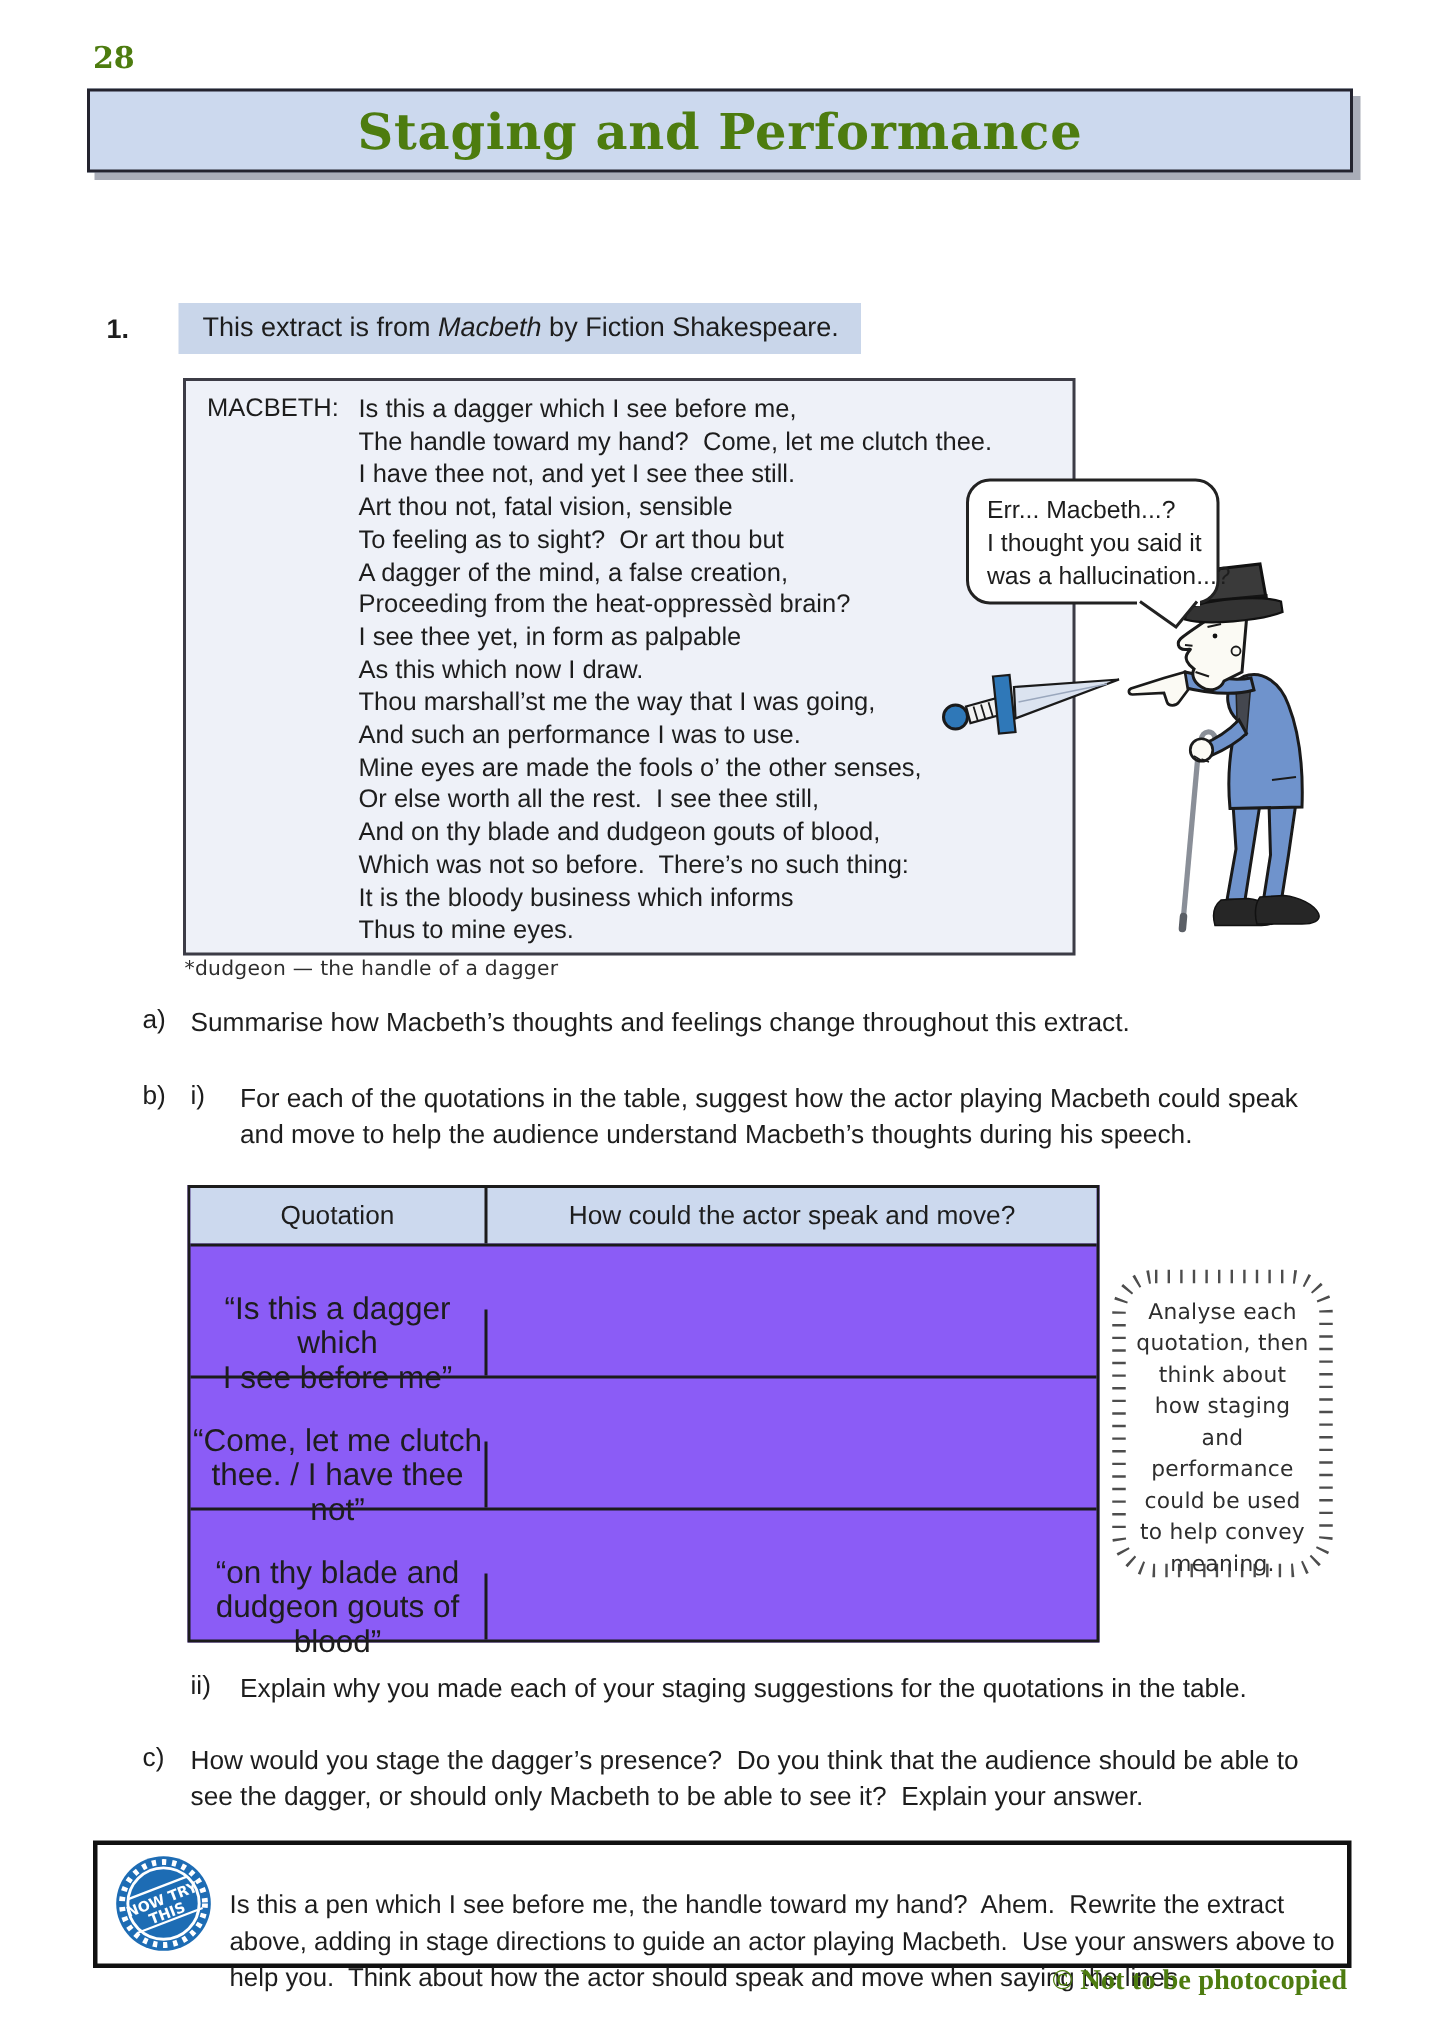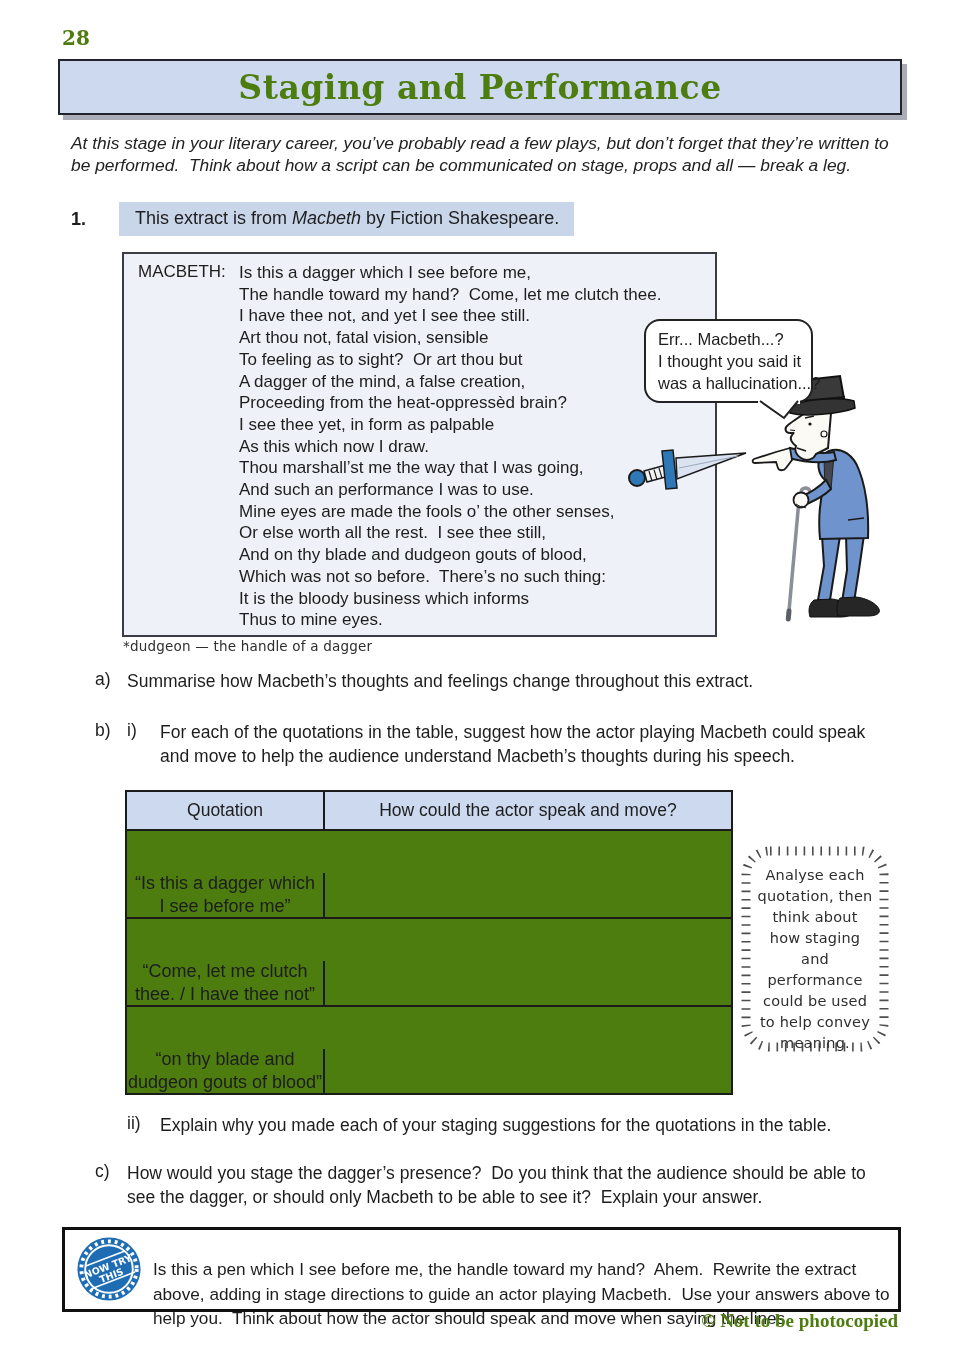--- a/index.html
+++ b/index.html
@@ -43,29 +43,29 @@
   .illustration { left:598px; top:312px; width:322px; height:335px; z-index:4; }
 
   .q-label { font-size:17.5px; }
   .q-text  { font-size:17.5px; line-height:24px; }
   .a-label  { left:95px;  top:669px; }
   .a-text   { left:127px; top:669px; width:712px; }
   .b-label  { left:95px;  top:720px; }
   .bi-label { left:127px; top:720px; }
   .bi-text  { left:160px; top:720px; width:724px; }
 
-  .qtable { left:125px; top:790px; width:604px; border:2px solid #1b1b1b; background:#4d7c0f; }
+  .qtable { left:125px; top:790px; width:604px; border:2px solid #1b1b1b; background:#8b5cf6; }
   .qt-row, .qt-header { display:flex; }
   .qt-c1 { width:196px; border-right:2px solid #1b1b1b; }
   .qt-c2 { flex:1; }
   .qt-header { height:37px; background:#ccd9ee; }
   .qt-h { display:flex; align-items:center; justify-content:center; font-size:17.5px; }
   .qt-body .qt-row { height:86px; border-top:2px solid #1b1b1b; }
   .qt-cell { display:flex; align-items:center; justify-content:center; }
-  .quote { font-size:18px; line-height:23px; text-align:center; white-space:pre-line;margin-top:42px; }
+  .quote { font-size:21px; line-height:23px; text-align:center; white-space:pre-line;margin-top:42px; }
 
   .sidenote { left:737px; top:842px; width:156px; height:214px; }
   .sidenote svg { position:absolute; left:0; top:0; }
   .sidenote-text {
     position:absolute; left:19px; top:23px; width:118px;
     font-size:14.5px; line-height:21px; text-align:center;
   }
 
   .ii-label { left:127px; top:1113px; }
   .ii-text  { left:160px; top:1113px; width:732px; }
@@ -83,21 +83,20 @@
 <body>
 
 <div class="page">
 
   <div class="abs page-number slab">28</div>
 
   <div class="abs banner">
     <div class="banner-title slab">Staging and Performance</div>
   </div>
 
-  <div class="abs intro pre">At this stage in your literary career, you’ve probably read a few plays, but don’t forget that they’re written to be performed.  Think about how a script can be communicated on stage, props and all — break a leg.</div>
 
   <div class="abs q1-number">1.</div>
   <div class="abs q1-prompt"><span>This extract is from </span><span class="it">Macbeth</span><span> by Fiction Shakespeare.</span></div>
 
   <div class="abs extract">
     <div class="speaker">MACBETH:</div>
     <div class="xlines">
         <div class="x-line pre">Is this a dagger which I see before me,</div>
         <div class="x-line pre">The handle toward my hand?  Come, let me clutch thee.</div>
         <div class="x-line pre">I have thee not, and yet I see thee still.</div>

